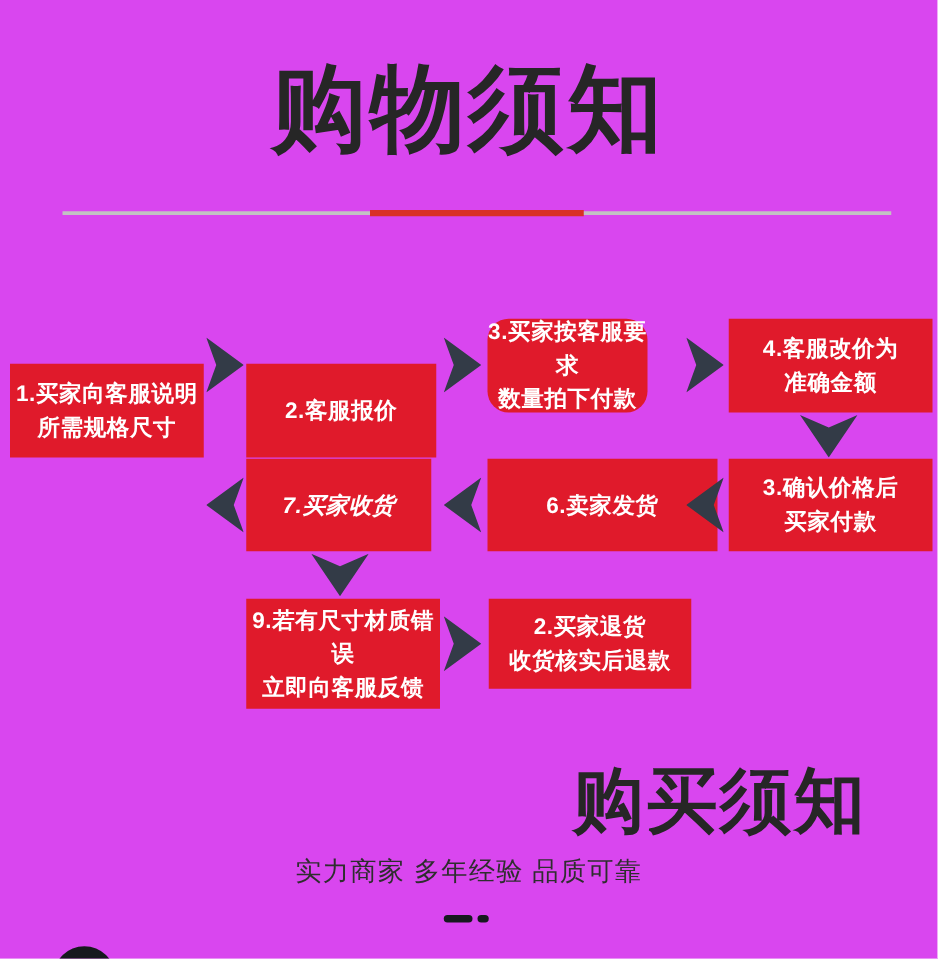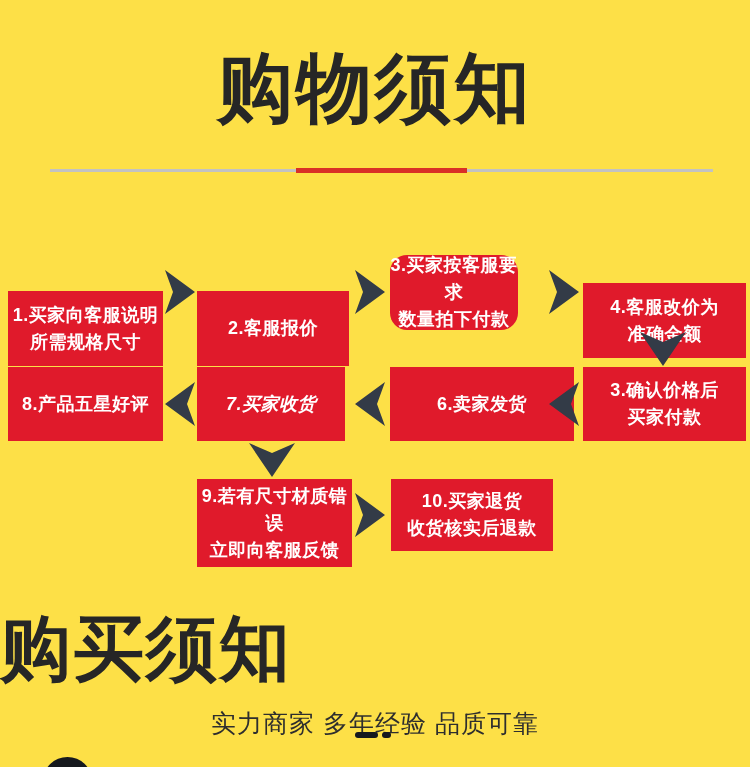--- a/index.html
+++ b/index.html
@@ -10,21 +10,21 @@
     --divider-red:#d93026;
     --subtitle-gray:#2e2e2e;
     --decor-black:#16191e;
   }
   html,body{margin:0;padding:0;background:#ffffff;}
   body{font-family:"Liberation Sans","DejaVu Sans",sans-serif;}
   .stage{
     position:relative;
     width:750px;height:767px;
     margin:0 auto;
-    background:#fde047;
+    background:#d946ef;
     overflow:hidden;
   }
   .page-title{
     position:absolute;
     left:0;top:46px;width:750px;
     text-align:center;
     font-size:76px;
     font-weight:900;
     letter-spacing:3px;
     line-height:1.1;
@@ -56,56 +56,55 @@
     white-space:pre-line;
     letter-spacing:0.5px;
   }
   .arrow{position:absolute;display:block;}
   .arrow svg{display:block;}
   .arrow polygon{fill:var(--arrow-dark);}
   
   .b1{left:8px;top:255px;width:155px;height:75px;margin-top:36px;}
   .b2{left:197px;top:255px;width:152px;height:75px;margin-top:36px;}
   .b3{left:390px;top:255px;width:128px;height:75px;border-radius:17px;}
-  .b4{left:583px;top:255px;width:163px;height:75px;margin-top:28px;}
+  .b4{left:583px;top:255px;width:163px;height:75px;}
   .b8{left:8px;top:367px;width:155px;height:74px;}
   .b7{left:197px;top:367px;width:148px;height:74px;font-style:italic;}
   .b6{left:390px;top:367px;width:184px;height:74px;}
   .b5{left:583px;top:367px;width:163px;height:74px;}
   .b9{left:197px;top:479px;width:155px;height:88px;}
   .b10{left:391px;top:479px;width:162px;height:72px;}
   
   .a12{left:165px;top:270px;}
   .a23{left:355px;top:270px;}
   .a34{left:549px;top:270px;}
   .d45{left:640px;top:332px;}
   .l56{left:549px;top:382px;}
   .l67{left:355px;top:382px;}
   .l78{left:165px;top:382px;}
   .d79{left:249px;top:443px;}
   .a910{left:355px;top:493px;}
   .footer-title{
     position:absolute;
     left:0;top:610px;width:694px;
-    text-align:left;
-    font-size:71px;
+    text-align:right;
+    font-size:57px;
     font-weight:900;
     letter-spacing:2px;
     line-height:1.1;
     color:var(--title-black);
   }
   .footer-subtitle{
     position:absolute;
     left:0;top:683px;width:750px;
     text-align:center;
-    font-size:25px;
+    font-size:21px;
     font-weight:500;
     letter-spacing:1px;
     color:var(--subtitle-gray);
-    margin-top:24px;
   }
   .dash{
     position:absolute;
     top:732px;height:6px;
     border-radius:3px;
     background:var(--decor-black);
   }
   .dash-long{left:355px;width:23px;}
   .dash-short{left:382px;width:9px;}
   .circle-decor{
@@ -148,21 +147,20 @@
   </span>
   <div class="box b4">4.客服改价为
 准确金额</div>
 
   <span class="arrow d45">
     <svg width="46" height="34" viewBox="0 0 46 34">
         <polygon points="0,0 23,10 46,0 23,34"></polygon>
       </svg>
   </span>
 
-  <div class="box b8">8.产品五星好评</div>
   <span class="arrow l78">
     <svg width="30" height="44" viewBox="0 0 30 44">
         <polygon points="30,0 22,22 30,44 0,22"></polygon>
       </svg>
   </span>
   <div class="box b7">7.买家收货</div>
   <span class="arrow l67">
     <svg width="30" height="44" viewBox="0 0 30 44">
         <polygon points="30,0 22,22 30,44 0,22"></polygon>
       </svg>
@@ -182,21 +180,21 @@
       </svg>
   </span>
 
   <div class="box b9">9.若有尺寸材质错误
 立即向客服反馈</div>
   <span class="arrow a910">
     <svg width="30" height="44" viewBox="0 0 30 44">
         <polygon points="0,0 8,22 0,44 30,22"></polygon>
       </svg>
   </span>
-  <div class="box b10">10.买家退货
+  <div class="box b10">2.买家退货
 收货核实后退款</div>
 
   <div class="footer-title">购买须知</div>
   <div class="footer-subtitle">实力商家 多年经验 品质可靠</div>
   <div class="dash dash-long"></div>
   <div class="dash dash-short"></div>
   <div class="circle-decor"></div>
 
 </div>
 

